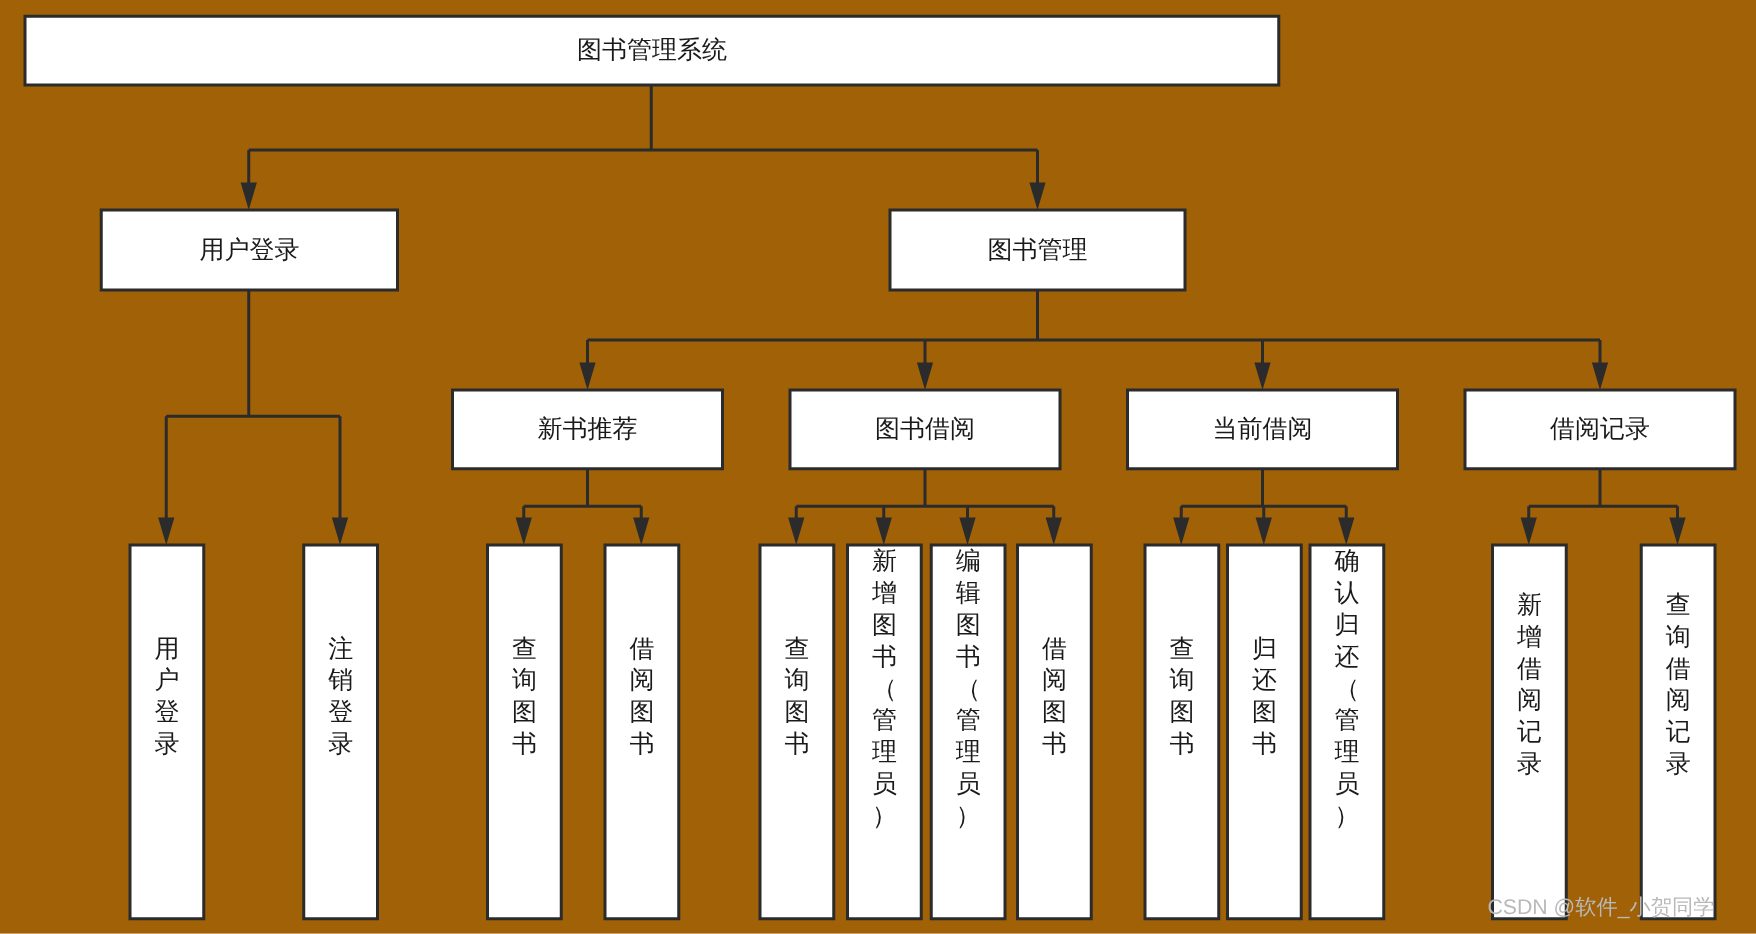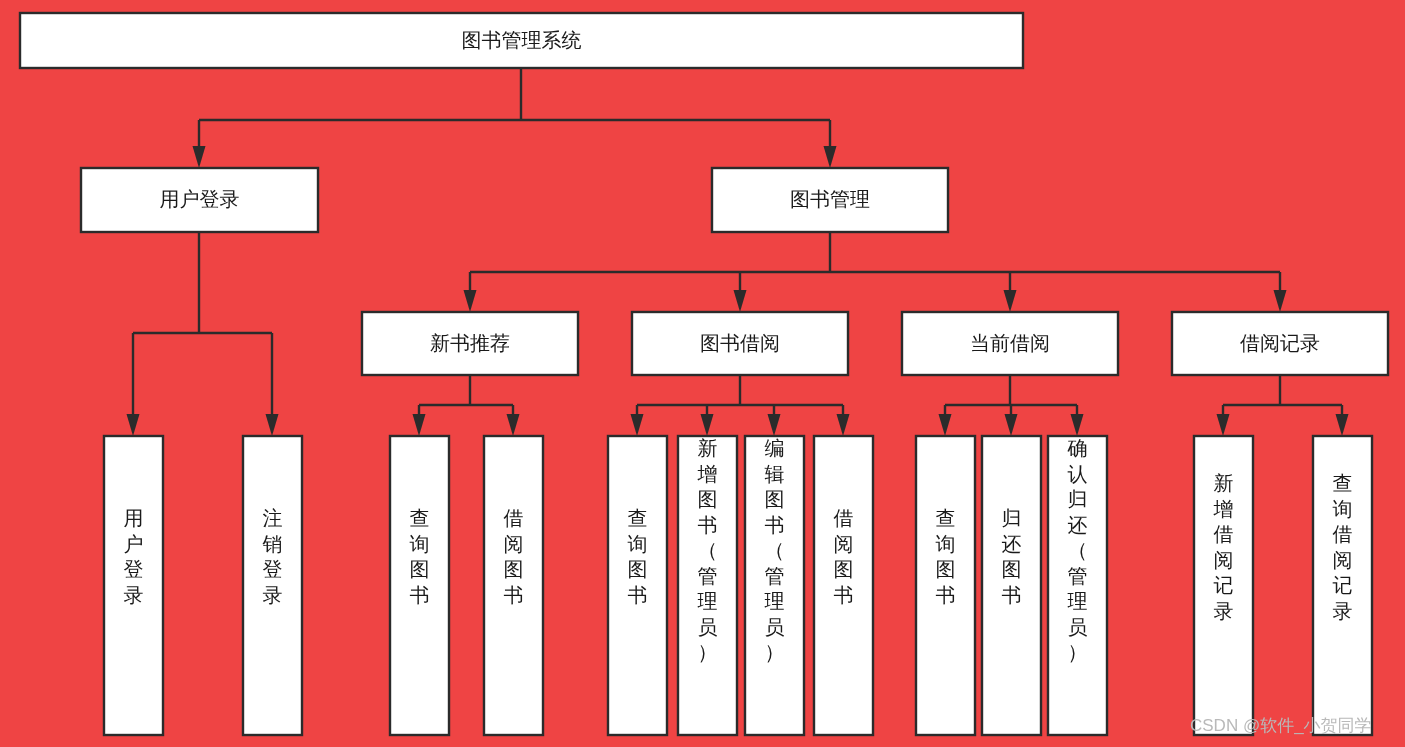--- a/index.html
+++ b/index.html
@@ -11,21 +11,21 @@
   body {
     width: 1405px;
     height: 747px;
     font-family: "Liberation Sans", "DejaVu Sans", sans-serif;
     overflow: hidden;
   }
   #diagram-root {
     position: relative;
     width: 1405px;
     height: 747px;
-    background: #ef4444;
+    background: #a16207;
   }
   svg.diagram-canvas {
     position: absolute;
     top: 0;
     left: 0;
     width: 1405px;
     height: 747px;
     display: block;
   }
   .node-rect {

